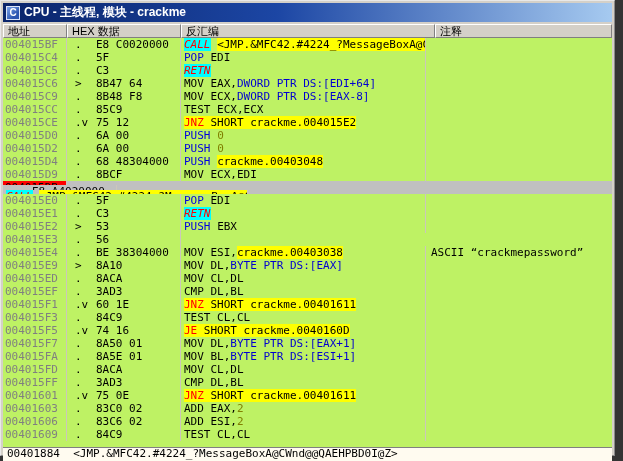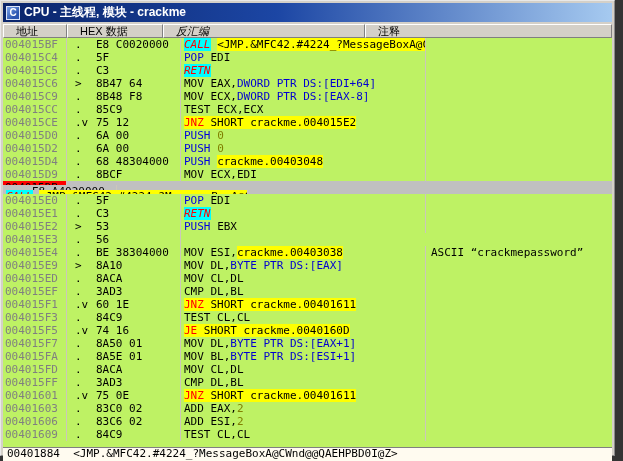--- a/index.html
+++ b/index.html
@@ -22,23 +22,23 @@
     background:linear-gradient(135deg,#7ea6ec 0%,#2c56b0 70%);
     border:1px solid #dce6f8;
     color:#fff; font:bold 10px/12px "Liberation Sans",sans-serif; text-align:center;
   }
   .title-text{ color:#fff; font:bold 12px "Liberation Sans",sans-serif; white-space:nowrap; }
 
   .header-row{ display:flex; height:14px; background:#D4D0C8; }
   .hcell{
     border:1px solid; border-color:#ffffff #808080 #808080 #ffffff;
     font:11px/12px "Liberation Sans",sans-serif; color:#000;
-    padding-left:12px; overflow:hidden; white-space:nowrap;
+    padding-left:4px; overflow:hidden; white-space:nowrap;
   }
-  .h0{ width:64px; } .h1{ width:96px; } .h2{ width:202px;font-style:italic; } .h3{ flex:1; }
+  .h0{ width:64px; } .h1{ width:114px; } .h2{ width:254px; } .h3{ flex:1; }
 
   .table{ background:#bef264; height:409px; overflow:hidden; }
   .row{ display:flex; height:13px; font:11px/13px "DejaVu Sans Mono",monospace; color:#000; white-space:pre; }
   .row.sel{ background:#C0C0C0;flex-direction:column; }
   .c-addr{ width:64px; padding-left:2px; color:#808080; border-right:1px solid #cbc7ba; overflow:hidden; }
   .c-addr.eip{ background:#FF0000; color:#000; }
   .c-hex{ width:114px; border-right:1px solid #cbc7ba; overflow:hidden; }
   .mk{ display:inline-block; width:29px; padding-left:8px; }
   .c-dis{ width:245px; padding-left:3px; border-right:1px solid #cbc7ba; overflow:hidden; }
   .c-cmt{ flex:1; padding-left:5px; overflow:hidden; }

